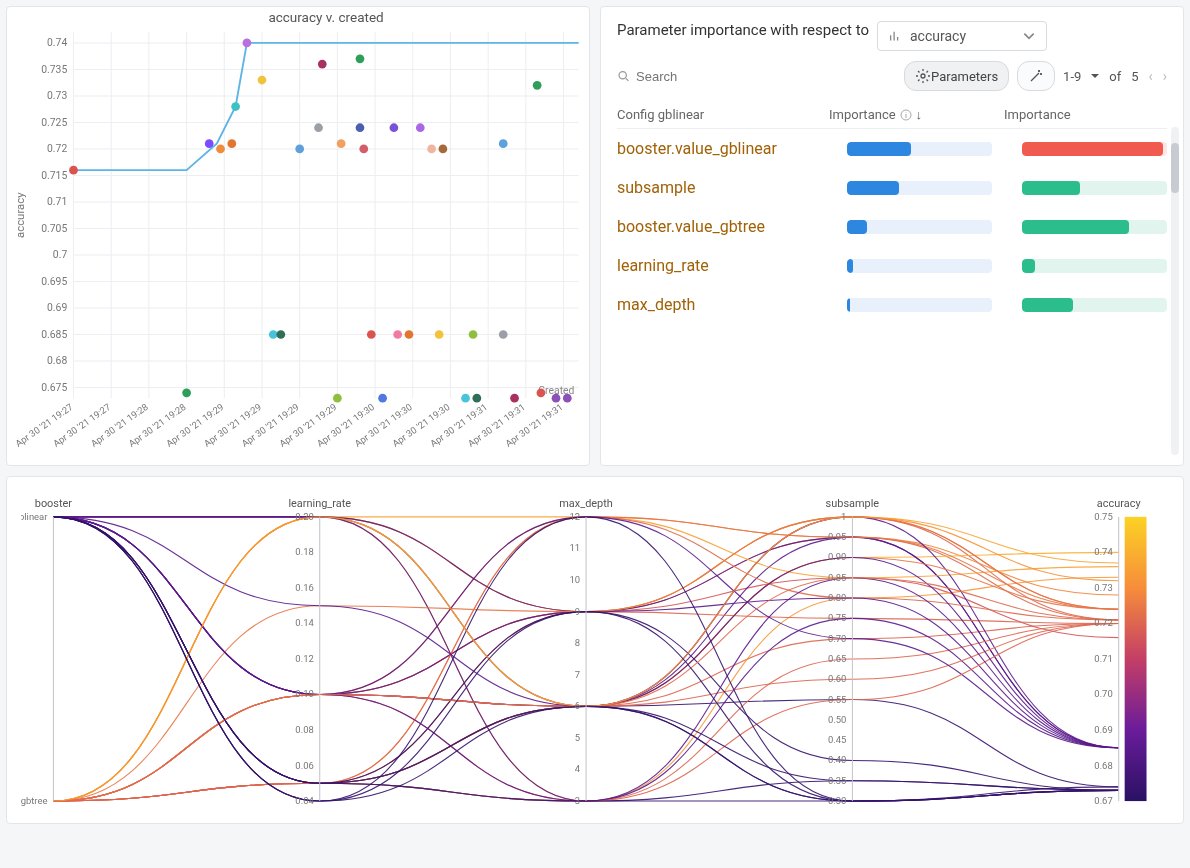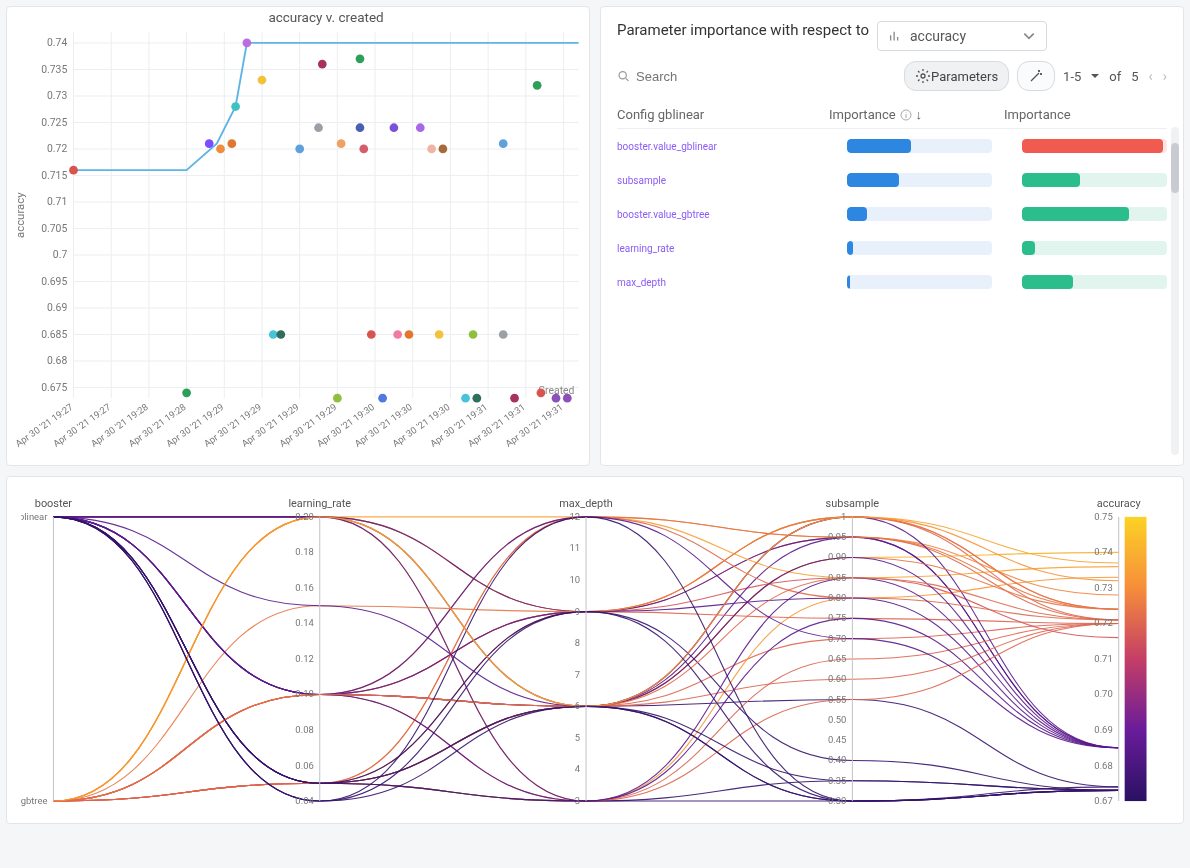--- a/index.html
+++ b/index.html
@@ -21,21 +21,21 @@
     .search { display:flex; align-items:center; gap:6px; color:#999; font-size:13px; flex:1;}
     .search svg{width:14px;height:14px;}
     .search input{border:none; outline:none; font-size:13px; width:100%;}
     .btn { display:inline-flex; align-items:center; border:1px solid #d7dade; border-radius:12px; padding:6px 10px; font-size:13px; color:#444; background:#fafbfc; cursor:pointer;}
     .btn.active{ background:#f0f1f3;}
     .btn svg{width:16px;height:16px;}
     .pager{display:flex; align-items:center; gap:10px; font-size:13px; color:#555;}
     .nav-arrow{color:#bbb; cursor:pointer; font-size:14px;}
     .imp-tbl-head{display:grid; grid-template-columns: 200px 1fr 1fr; font-size:13px; color:#666; padding:6px 0; border-bottom:1px solid #eceef1; gap:12px;}
     .imp-tbl-head .col{display:flex; align-items:center; gap:4px;}
-    .imp-row{display:grid; grid-template-columns: 200px 1fr 1fr; align-items:center; padding:10px 0; gap:30px; font-size:10px; color:#8b5cf6;}
+    .imp-row{display:grid; grid-template-columns: 200px 1fr 1fr; align-items:center; padding:10px 0; gap:30px; font-size:16px; color:#a16207;}
     .bar-track{height:14px; background:#e8f0fb; border-radius:4px; position:relative; overflow:hidden;}
     .bar-fill{position:absolute; left:0; top:0; bottom:0; border-radius:4px;}
     .bar-imp .bar-fill{ background:#2d86e0;}
     .bar-corr-pos{background:#e1f5ee;}
     .bar-corr-pos .bar-fill{background:#2bbd8c;}
     .bar-corr-neg{background:#fde7e5;}
     .bar-corr-neg .bar-fill{background:#f05a4f;}
     .scrolltrack{position:absolute; right:4px; top:120px; bottom:10px; width:8px; background:#f0f1f3; border-radius:4px;}
     .scrollthumb{position:absolute; left:0; right:0; top:16px; height:50px; background:#c8ccd2; border-radius:4px;}
     
@@ -178,21 +178,21 @@
             <path d="M8 1v2M8 13v2M1 8h2M13 8h2M3 3l1.5 1.5M11.5 11.5L13 13M3 13l1.5-1.5M11.5 4.5L13 3"></path>
           </svg>
         <span>Parameters</span>
       </span>
       <span class="btn">
         <svg viewBox="0 0 16 16" fill="none" stroke="#555" stroke-width="1.3">
             <path d="M3 13L11 5M11 2v2M10 3h2M13 5v2M12 6h2"></path>
           </svg>
       </span>
       <span class="pager">
-        <span>1-5</span>
+        <span>1-9</span>
         <svg class="chev" style="width:8px;height:8px" viewBox="0 0 8 8" fill="#555">
             <path d="M0 2l4 4 4-4z"></path>
           </svg>
         <span>of</span>
         <span>5</span>
         <span class="nav-arrow">‹</span>
         <span class="nav-arrow">›</span>
       </span>
     </div>
     <div class="imp-tbl-head">

